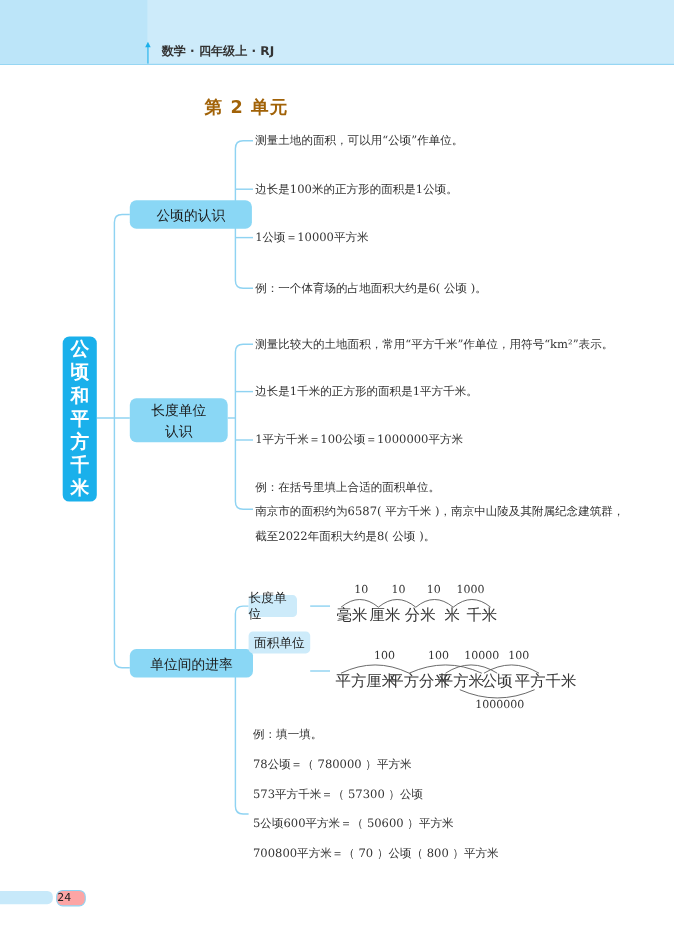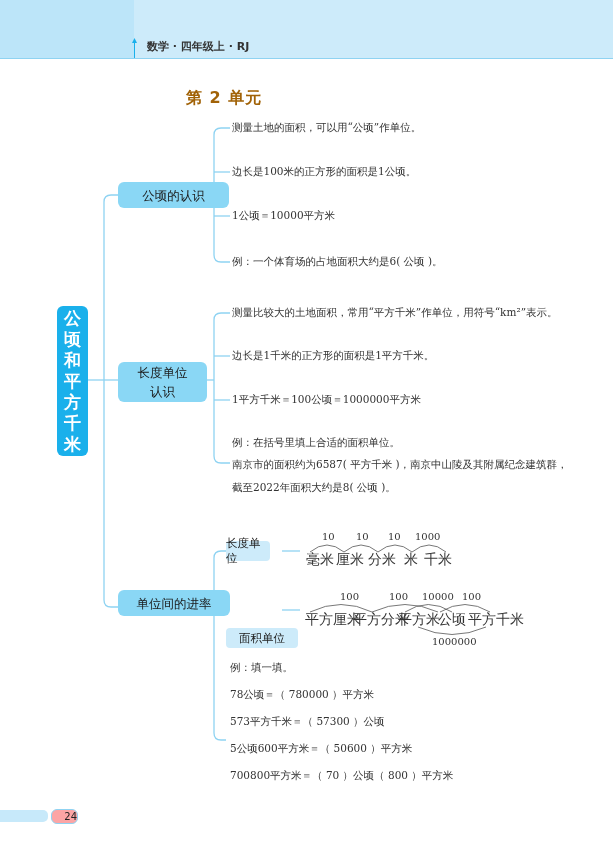--- a/index.html
+++ b/index.html
@@ -17,21 +17,21 @@
   .branch-box { background:#8ad7f5; border-radius:6px; color:#1a1a1a; font-family:"DejaVu Sans","Liberation Sans",sans-serif;
                 font-size:12.5px; display:flex; align-items:center; justify-content:center; text-align:center; line-height:19px; }
   .leaf-box { background:#cdebfa; border-radius:4px; color:#222; font-family:"DejaVu Sans","Liberation Sans",sans-serif;
               font-size:11.5px; display:flex; align-items:center; justify-content:center; }
   .txt { font-size:10.5px; color:#333; white-space:nowrap; }
   .chain { font-size:14px; color:#333; white-space:nowrap; }
   .num { font-size:10px; color:#333; }
   svg.lines { position:absolute; left:0; top:0; }
   .footer-bar { left:0; top:810px; width:48px; height:12px; background:#c7e9fa; border-radius:0 5px 5px 0; }
   .page-num { left:51px; top:809px; width:25px; height:13px; border:1px solid #8fd3f2; border-radius:6px;
-              font-family:"DejaVu Sans","Liberation Sans",sans-serif; font-size:10px; text-align:right; line-height:13px; color:#222; background:#fca5a5; }
+              font-family:"DejaVu Sans","Liberation Sans",sans-serif; font-size:10px; text-align:left; line-height:13px; color:#222; background:#fca5a5; }
 </style>
 </head>
 <body>
 
 <div class="abs header"></div>
 <div class="abs header-left"></div>
 <svg class="abs arrow-mark" viewBox="0 0 7 20">
   <line x1="3.5" y1="4" x2="3.5" y2="20" stroke="#1ab0eb" stroke-width="1"></line>
   <polygon points="3.5,0 6,5 1,5" fill="#1ab0eb"></polygon>
 </svg>
@@ -116,21 +116,21 @@
 <div class="abs num" style="left:322px;top:531px;">10</div>
 <div class="abs num" style="left:356px;top:531px;">10</div>
 <div class="abs num" style="left:388px;top:531px;">10</div>
 <div class="abs num" style="left:415px;top:531px;">1000</div>
 <div class="abs chain" style="left:306px;top:551px;">毫米</div>
 <div class="abs chain" style="left:336px;top:551px;">厘米</div>
 <div class="abs chain" style="left:368px;top:551px;">分米</div>
 <div class="abs chain" style="left:404px;top:551px;">米</div>
 <div class="abs chain" style="left:424px;top:551px;">千米</div>
 
-<div class="abs leaf-box" style="left:226px;top:628px;width:72px;height:20px;">
+<div class="abs leaf-box" style="left:226px;top:574px;width:56px;height:20px;">
   <span>面积单位</span>
 </div>
 <div class="abs num" style="left:340px;top:591px;">100</div>
 <div class="abs num" style="left:389px;top:591px;">100</div>
 <div class="abs num" style="left:422px;top:591px;">10000</div>
 <div class="abs num" style="left:462px;top:591px;">100</div>
 <div class="abs chain" style="left:305px;top:611px;">平方厘米</div>
 <div class="abs chain" style="left:353px;top:611px;">平方分米</div>
 <div class="abs chain" style="left:398px;top:611px;">平方米</div>
 <div class="abs chain" style="left:438px;top:611px;">公顷</div>

